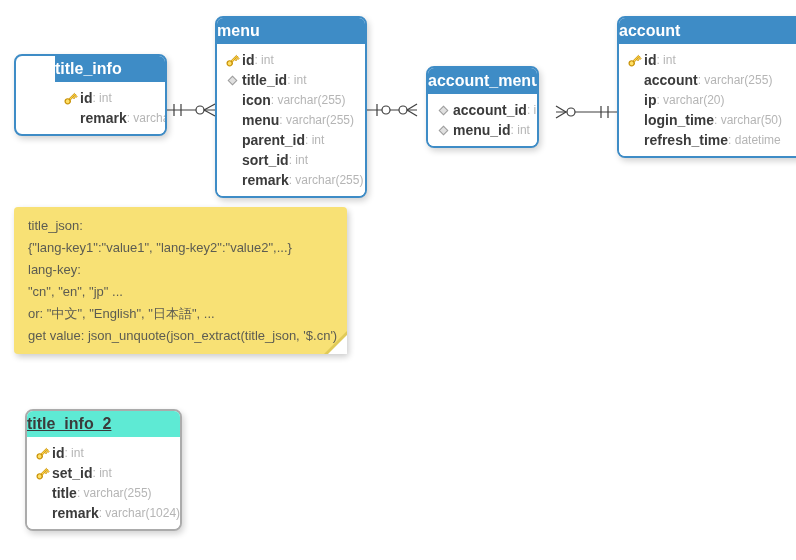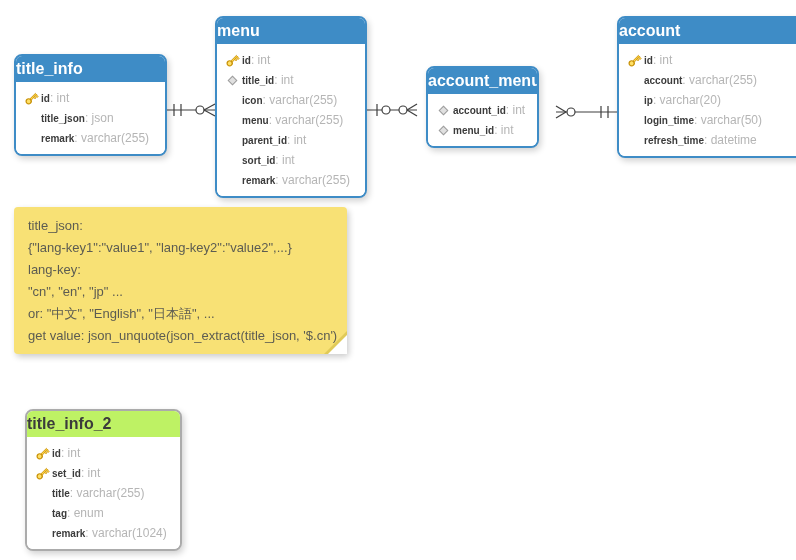--- a/index.html
+++ b/index.html
@@ -20,40 +20,40 @@
     box-shadow:2px 3px 6px rgba(0,0,0,0.18);
     overflow:hidden;
   }
   .table-card.blue { border:2px solid #3E8CC6; }
   .table-card.gray { border:2px solid #ABABAB; }
   .table-header {
     height:26px; line-height:25px;
     font-size:16px; font-weight:bold;
   }
   .blue .table-header { background:#3E8CC6; color:#ffffff; }
-  .gray .table-header { background:#bef264; color:#3b3b3b; }
+  .gray .table-header { background:#5eead4; color:#3b3b3b;text-decoration:underline; }
   .table-fields { padding:6px 0 6px 0; background:#fff; }
   .frow {
     display:flex; align-items:center;
     height:20px; padding:0 8px 0 6px;
     white-space:nowrap;
   }
   .ficon {
     width:19px; min-width:19px; height:16px;
     display:inline-flex; align-items:center; justify-content:center;
   }
   .ficon svg { display:block; }
   .diamond {
     width:7px; height:7px;
     background:#E0E0E0;
     border:1px solid #9e9e9e;
     transform:rotate(45deg);
     display:inline-block;
   }
-  .fname { font-size:10px; font-weight:bold; color:#3b3b3b; }
+  .fname { font-size:14px; font-weight:bold; color:#3b3b3b; }
   .ftype { font-size:12px; color:#b5b5b5; }
 
   
   .note {
     position:absolute;
     left:14px; top:207px; width:333px; height:147px;
     background:#F8E175;
     border-radius:4px;
     box-shadow:2px 3px 6px rgba(0,0,0,0.2);
     padding:10px 0 0 14px;
@@ -107,43 +107,38 @@
     <g>
       <line x1="556" y1="112" x2="617" y2="112"></line>
       <line x1="566" y1="112" x2="556" y2="106"></line>
       <line x1="566" y1="112" x2="556" y2="118"></line>
       <circle cx="571" cy="112" r="4"></circle>
       <line x1="601" y1="106" x2="601" y2="118"></line>
       <line x1="608" y1="106" x2="608" y2="118"></line>
     </g>
   </svg>
 
-  <div class="table-card blue" style="left:14px; top:54px; width:153px;">
+  <div class="table-card blue" style="left:14px; top:54px; width:153px;padding-left:39px;">
     <div class="table-header">
       <span>title_info</span>
     </div>
     <div class="table-fields">
         <div class="frow">
           <span class="ficon">
             <svg width="15" height="15" viewBox="0 0 16 16" xmlns="http://www.w3.org/2000/svg">
               <g transform="rotate(-45 8 8)">
                 <rect x="6" y="7.1" width="8.8" height="1.9" fill="#FFD54A" stroke="#C9930A" stroke-width="0.9"></rect>
                 <rect x="10.4" y="8.6" width="1.5" height="2.3" fill="#FFD54A" stroke="#C9930A" stroke-width="0.8"></rect>
                 <rect x="13" y="8.6" width="1.5" height="2.9" fill="#FFD54A" stroke="#C9930A" stroke-width="0.8"></rect>
                 <circle cx="3.7" cy="8" r="2.7" fill="#FFE066" stroke="#C9930A" stroke-width="1.4"></circle>
               </g>
             </svg>
           </span>
           <span class="fname">id</span>
           <span class="ftype">: int</span>
-        </div>
-        <div class="frow">
-          <span class="ficon"></span>
-          <span class="fname">title_json</span>
-          <span class="ftype">: json</span>
         </div>
         <div class="frow">
           <span class="ficon"></span>
           <span class="fname">remark</span>
           <span class="ftype">: varchar(255)</span>
         </div>
       </div>
   </div>
 
   <div class="table-card blue" style="left:215px; top:16px; width:152px;">
@@ -310,24 +305,19 @@
           <span class="fname">set_id</span>
           <span class="ftype">: int</span>
         </div>
         <div class="frow">
           <span class="ficon"></span>
           <span class="fname">title</span>
           <span class="ftype">: varchar(255)</span>
         </div>
         <div class="frow">
           <span class="ficon"></span>
-          <span class="fname">tag</span>
-          <span class="ftype">: enum</span>
-        </div>
-        <div class="frow">
-          <span class="ficon"></span>
           <span class="fname">remark</span>
           <span class="ftype">: varchar(1024)</span>
         </div>
       </div>
   </div>
 
 </div>
 
 </body></html>

